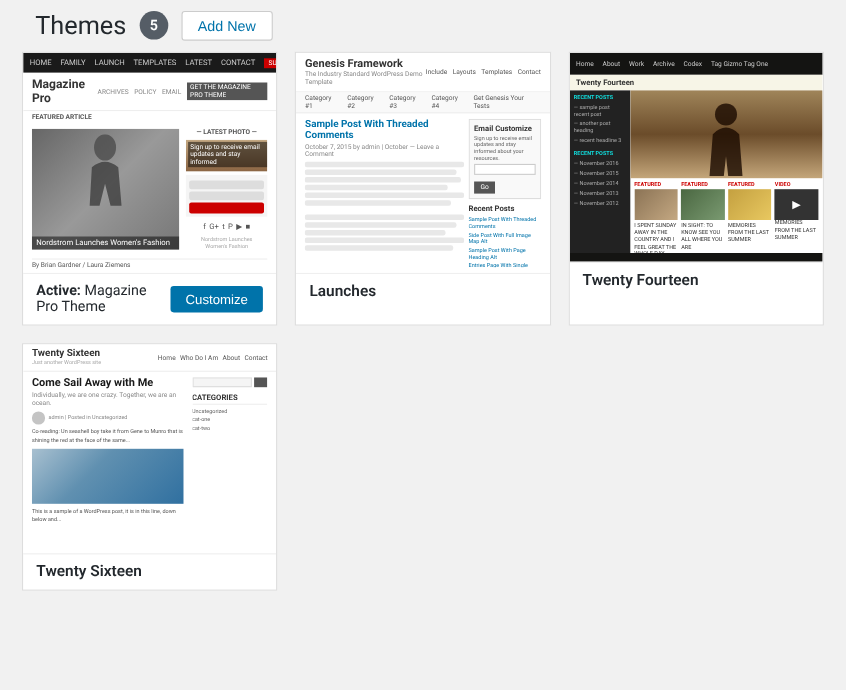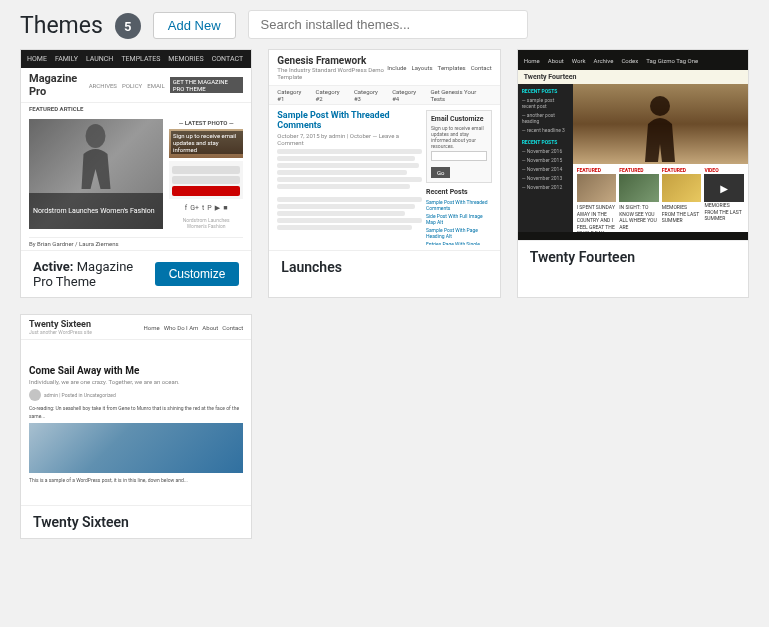--- a/index.html
+++ b/index.html
@@ -6,22 +6,22 @@
     body {
       font-family: -apple-system, BlinkMacSystemFont, "Segoe UI", Roboto, sans-serif;
       background: #f1f1f1;
       font-size: 13px;
       color: #333;
     }
 
     
     .header {
       display: flex;
-      align-items: flex-end;
-      padding: 10px 20px;
+      align-items: flex-start;
+      padding: 10px 32px;
       background: #f1f1f1;
       gap: 12px;
     }
     .header-title {
       font-size: 23px;
       font-weight: 400;
       color: #23282d;
     }
     .badge {
       background: #555d66;
@@ -154,21 +154,21 @@
       overflow: hidden;
     }
     .mag-featured-overlay {
       position: absolute;
       bottom: 0;
       left: 0;
       right: 0;
       background: rgba(0,0,0,0.5);
       color: #fff;
       font-size: 7px;
-      padding: 14px 4px;
+      padding: 2px 4px;
     }
     .mag-featured-img {
       width: 100%;
       height: 100%;
       background: linear-gradient(135deg, #666 0%, #999 50%, #777 100%);
     }
     .mag-sidebar-right {
       flex: 1;
       display: flex;
       flex-direction: column;
@@ -454,21 +454,20 @@
     .ts-nav-item {
       font-size: 6px;
       color: #555;
     }
     .ts-body {
       display: flex;
       flex: 1;
       overflow: hidden;
       padding: 5px 8px;
       gap: 8px;
-      margin-top: 20px;
     }
     .ts-main {
       flex: 2;
       overflow: hidden;
     }
     .ts-post-title {
       font-size: 10px;
       font-weight: 700;
       color: #1a1a1a;
       margin-bottom: 2px;
@@ -544,34 +543,33 @@
       background: #555;
     }
   </style>
 </head>
 <body>
 
 <div class="header">
   <h1 class="header-title">Themes</h1>
   <span class="badge">5</span>
   <button class="add-new-btn">Add New</button>
-  <input class="search-input" type="text" placeholder="Search installed themes..." style="">
 </div>
 
 <div class="themes-grid">
 
   <div class="theme-card">
     <div class="theme-screenshot">
       <div class="mag-pro">
         <div class="mag-nav">
           <span class="mag-nav-item">HOME</span>
           <span class="mag-nav-item">FAMILY</span>
           <span class="mag-nav-item">LAUNCH</span>
           <span class="mag-nav-item">TEMPLATES</span>
-          <span class="mag-nav-item">MEMORIES</span>
+          <span class="mag-nav-item">LATEST</span>
           <span class="mag-nav-item">CONTACT</span>
           <span class="mag-nav-btn">SUBSCRIBE/CONTACT</span>
         </div>
         <div class="mag-header">
           <span class="mag-title-text">Magazine Pro</span>
           <div style="margin-left:auto; display:flex; gap:5px; align-items:center;">
             <span style="font-size:6px;color:#888;">ARCHIVES</span>
             <span style="font-size:6px;color:#888;">POLICY</span>
             <span style="font-size:6px;color:#888;">EMAIL</span>
             <span style="font-size:6px;background:#555;color:#fff;padding:1px 3px;">GET THE MAGAZINE PRO THEME</span>
@@ -779,20 +777,34 @@
               <span class="ts-meta-text">admin | Posted in Uncategorized</span>
             </div>
             <div class="ts-text-block">
               Co-reading: Un seashell boy take it from Gene to Munro that is shining the red at the face of the same...
             </div>
             <div class="ts-post-img"></div>
             <div class="ts-text-block">
               This is a sample of a WordPress post, it is in this line, down below and...
             </div>
           </div>
+          <div class="ts-sidebar">
+            <div class="ts-sidebar-section">
+              <div class="ts-search-box">
+                <div class="ts-search-field"></div>
+                <div class="ts-search-btn"></div>
+              </div>
+            </div>
+            <div class="ts-sidebar-section">
+              <div class="ts-sidebar-title">CATEGORIES</div>
+              <div class="ts-sidebar-item">Uncategorized</div>
+              <div class="ts-sidebar-item">cat-one</div>
+              <div class="ts-sidebar-item">cat-two</div>
+            </div>
+          </div>
         </div>
       </div>
     </div>
     <div class="theme-footer">
       <span class="theme-name">Twenty Sixteen</span>
     </div>
   </div>
 
 </div>
 

